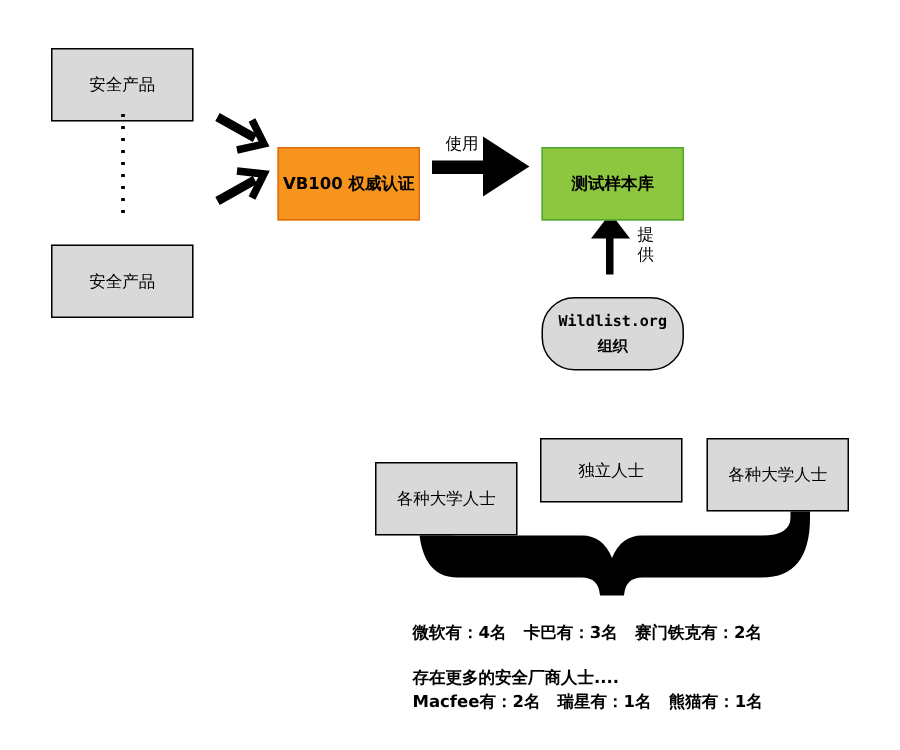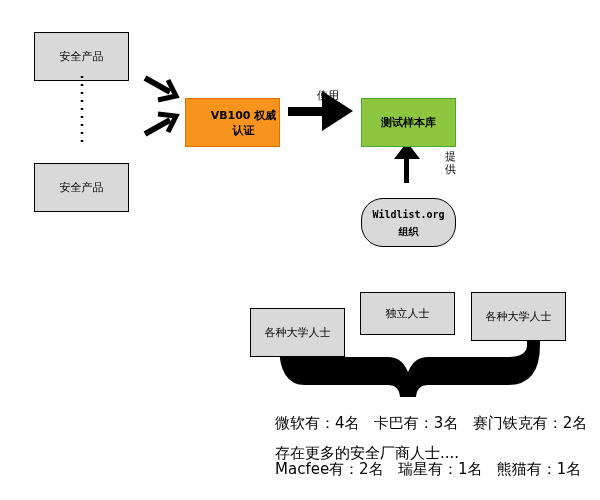--- a/index.html
+++ b/index.html
@@ -4,23 +4,23 @@
 <style>
   html, body { margin:0; padding:0; background:#ffffff; }
   body { width:600px; height:500px; position:relative; overflow:hidden;
          font-family:"DejaVu Sans", sans-serif; color:#000; }
   .box { position:absolute; box-sizing:border-box; border:1px solid #000;
          display:flex; align-items:center; justify-content:center; text-align:center;margin-top:12px; }
   .gray { background:#d9d9d9; font-size:11px; }
   .orange { background:#f7941d; border-color:#e36c0a; font-size:11px; font-weight:bold; }
   .green { background:#8dc63f; border-color:#4ea72e; font-size:11px; font-weight:bold; }
   .mono { font-family:"DejaVu Sans Mono", monospace; }
-  .label { position:absolute; font-size:11px;margin-left:20px; }
+  .label { position:absolute; font-size:11px; }
   svg.ov { position:absolute; left:0; top:0; }
-  .stats { position:absolute; left:275px; font-size:15px; white-space:pre; }
+  .stats { position:absolute; left:275px; font-size:11px; white-space:pre;font-weight:bold; }
 </style>
 </head>
 <body>
 
 <div class="box gray" style="left:34px;top:20px;width:95px;height:49px;">
   <span>安全产品</span>
 </div>
 
 <svg class="ov" width="600" height="500">
   <g>
@@ -44,21 +44,21 @@
   </g>
   <g>
     <path d="M279,333 L292,333 L292,345 Q292,357 305,357 L388,357 Q402,357 408,372 Q414,357 428,357 L508,357 Q527,357 527,345 L527,333 L540,333 L540,345 Q540,385 508,385 L428,385 Q417,385 416,397 L400,397 Q399,385 388,385 L305,385 Q279,385 279,345 Z" fill="#000"></path>
   </g>
 </svg>
 
 <div class="box gray" style="left:34px;top:151px;width:95px;height:49px;">
   <span>安全产品</span>
 </div>
 
-<div class="box orange" style="left:185px;top:86px;width:95px;height:49px;padding-left:22px;">
+<div class="box orange" style="left:185px;top:86px;width:95px;height:49px;">
   <span>VB100 权威认证</span>
 </div>
 
 <div class="label" style="left:297px;top:88px;">使用</div>
 
 <div class="box green" style="left:361px;top:86px;width:95px;height:49px;">
   <span>测试样本库</span>
 </div>
 
 <div class="label" style="left:425px;top:150px;width:12px;line-height:13px;word-break:break-all;">提供</div>

